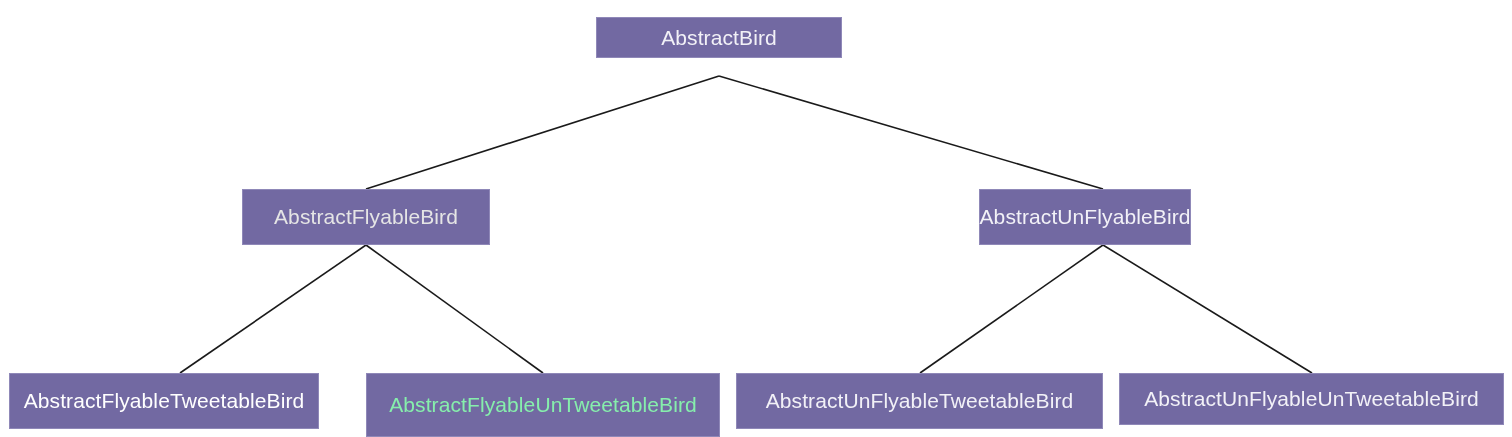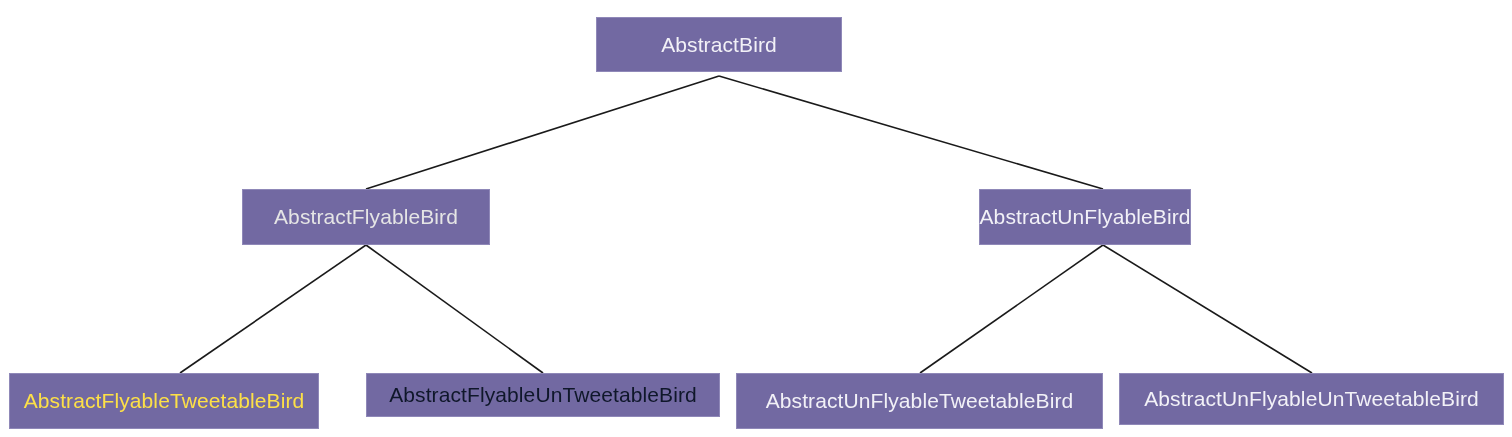--- a/index.html
+++ b/index.html
@@ -62,23 +62,23 @@
   <svg id="edge-layer" viewBox="0 0 1512 437" width="1512" height="437" xmlns="http://www.w3.org/2000/svg">
       <line x1="719" y1="76" x2="366" y2="189" stroke="#1a1a1a" stroke-width="1.6"></line>
       <line x1="719" y1="76" x2="1103" y2="189" stroke="#1a1a1a" stroke-width="1.6"></line>
       <line x1="366" y1="245" x2="180" y2="373" stroke="#1a1a1a" stroke-width="1.6"></line>
       <line x1="366" y1="245" x2="543" y2="373" stroke="#1a1a1a" stroke-width="1.6"></line>
       <line x1="1103" y1="245" x2="920" y2="373" stroke="#1a1a1a" stroke-width="1.6"></line>
       <line x1="1103" y1="245" x2="1312" y2="373" stroke="#1a1a1a" stroke-width="1.6"></line>
     </svg>
 
   <div id="node-layer">
-      <div class="node node-level-0" style="left: 596px; top: 17px; width: 246px; height: 55px; background: rgb(114, 105, 162); border-color: rgb(143, 136, 184); color: rgb(242, 241, 247);">AbstractBird</div>
+      <div class="node node-level-0" style="left: 596px; top: 17px; width: 246px; height: 41px; background: rgb(114, 105, 162); border-color: rgb(143, 136, 184); color: rgb(242, 241, 247);">AbstractBird</div>
       <div class="node node-level-1" style="left: 242px; top: 189px; width: 248px; height: 56px; background: rgb(114, 105, 162); border-color: rgb(143, 136, 184); color: #e5e5e5;">AbstractFlyableBird</div>
       <div class="node node-level-1" style="left: 979px; top: 189px; width: 212px; height: 56px; background: rgb(114, 105, 162); border-color: rgb(143, 136, 184); color: rgb(242, 241, 247);">AbstractUnFlyableBird</div>
-      <div class="node node-level-2" style="left: 9px; top: 373px; width: 310px; height: 56px; background: rgb(114, 105, 162); border-color: rgb(143, 136, 184); color: #fde047;">AbstractFlyableTweetableBird</div>
-      <div class="node node-level-2" style="left: 366px; top: 373px; width: 354px; height: 44px; background: rgb(114, 105, 162); border-color: rgb(143, 136, 184); color: #0f172a;">AbstractFlyableUnTweetableBird</div>
+      <div class="node node-level-2" style="left: 9px; top: 373px; width: 310px; height: 56px; background: rgb(114, 105, 162); border-color: rgb(143, 136, 184); color: #ffffff;">AbstractFlyableTweetableBird</div>
+      <div class="node node-level-2" style="left: 366px; top: 373px; width: 354px; height: 64px; background: rgb(114, 105, 162); border-color: rgb(143, 136, 184); color: #86efac;">AbstractFlyableUnTweetableBird</div>
       <div class="node node-level-2" style="left: 736px; top: 373px; width: 367px; height: 56px; background: rgb(114, 105, 162); border-color: rgb(143, 136, 184); color: rgb(242, 241, 247);">AbstractUnFlyableTweetableBird</div>
       <div class="node node-level-2" style="left: 1119px; top: 373px; width: 385px; height: 52px; background: rgb(114, 105, 162); border-color: rgb(143, 136, 184); color: rgb(242, 241, 247);">AbstractUnFlyableUnTweetableBird</div>
     </div>
 
 
 </div>
 
 </body></html>

